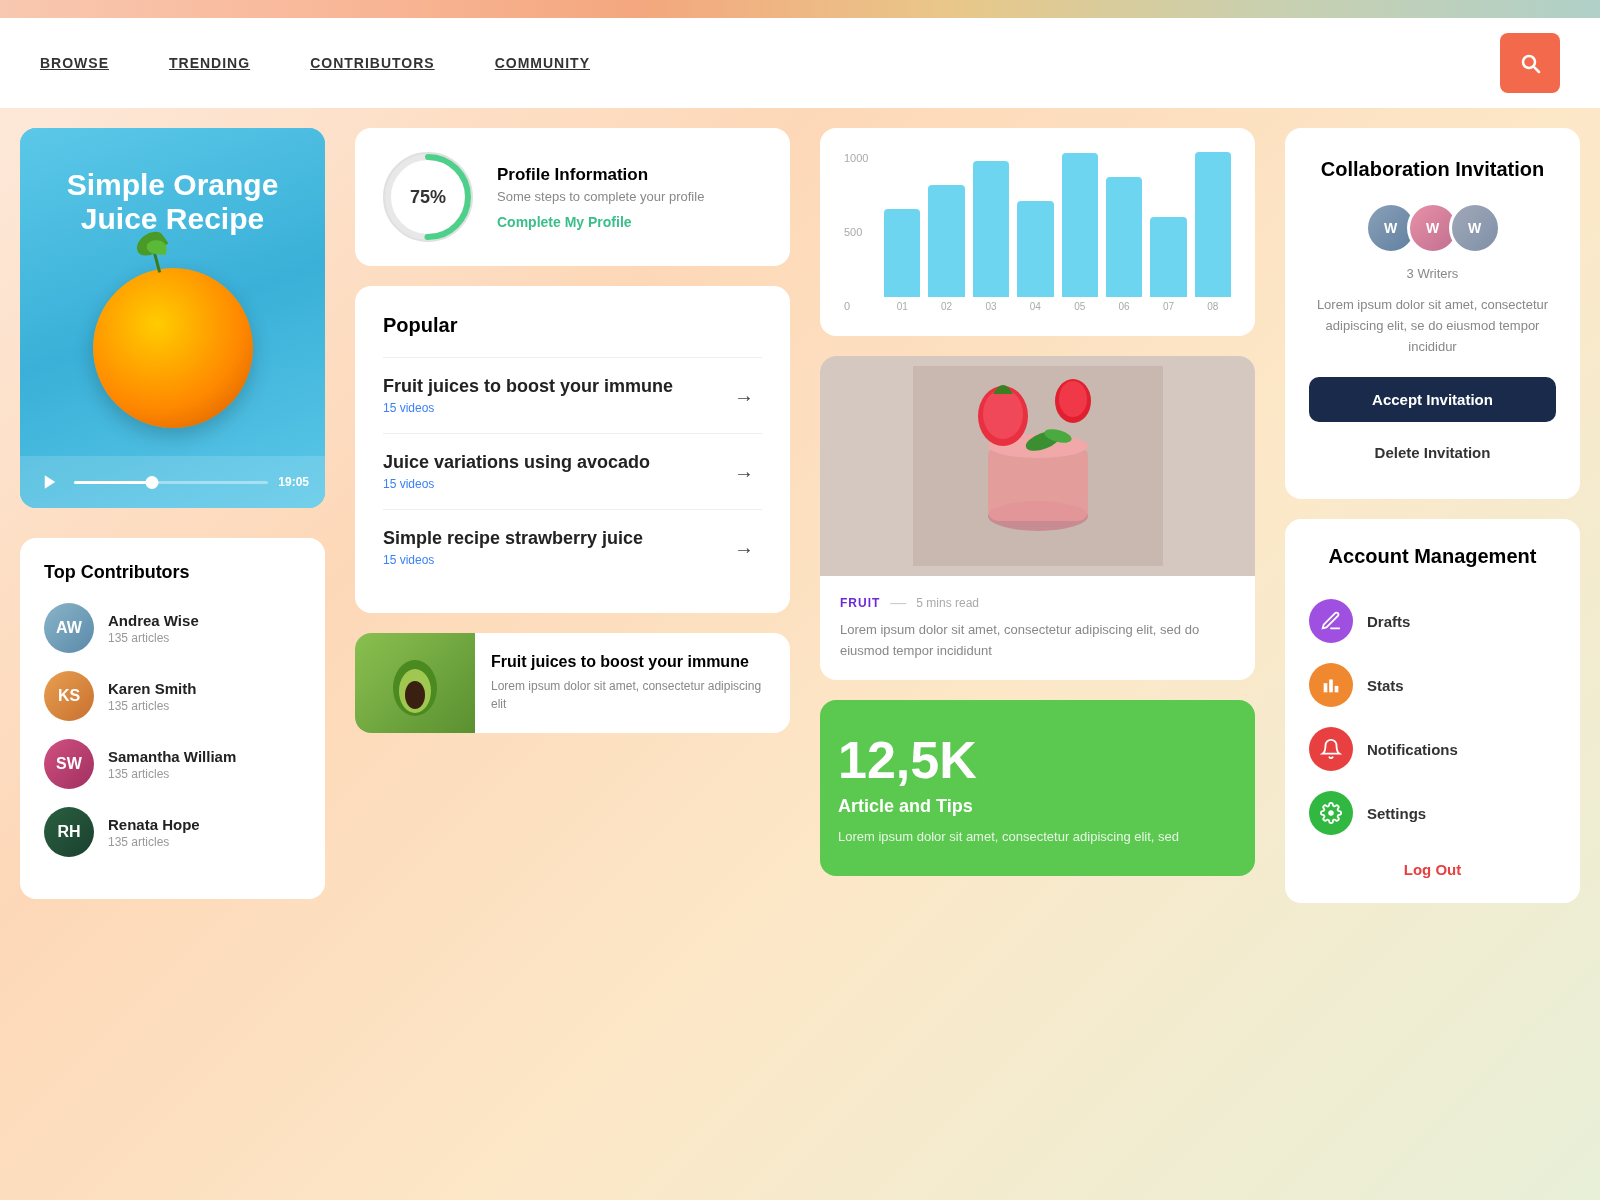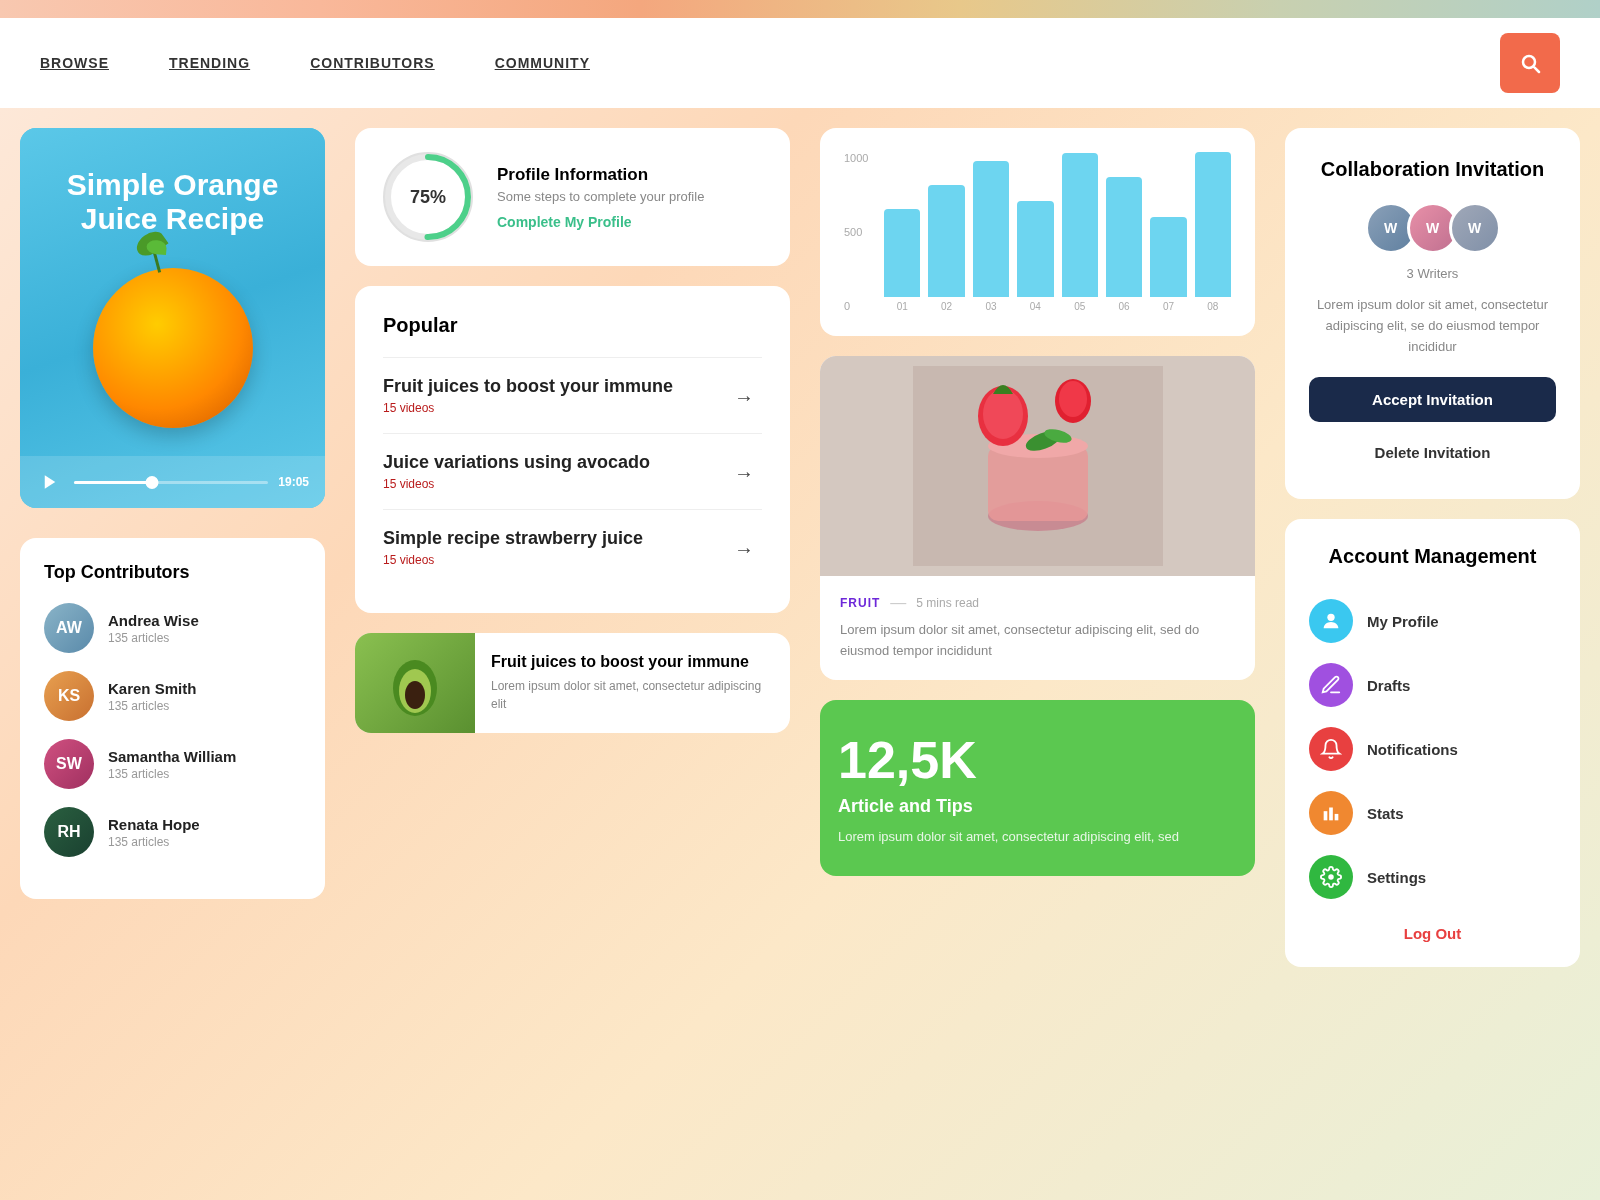--- a/index.html
+++ b/index.html
@@ -306,21 +306,21 @@
     }
     .popular-item:first-child { border-top: none; }
     .popular-item-title {
       font-size: 18px;
       font-weight: 700;
       color: #222;
       margin-bottom: 4px;
     }
     .popular-item-count {
       font-size: 12px;
-      color: #b91c1c;
+      color: #3b82f6;
     }
     .arrow-btn {
       width: 36px;
       height: 36px;
       display: flex;
       align-items: center;
       justify-content: center;
       cursor: pointer;
       font-size: 20px;
       color: #444;
@@ -865,60 +865,51 @@
       </div>
       <div class="writers-count">3 Writers</div>
       <div class="collab-desc">Lorem ipsum dolor sit amet, consectetur adipiscing elit, se do eiusmod tempor incididur</div>
       <button class="accept-btn">Accept Invitation</button>
       <button class="delete-btn">Delete Invitation</button>
     </div>
 
     <div class="account-card">
       <div class="account-title">Account Management</div>
 
-      <div class="account-item">
-        <div class="acc-icon acc-blue">
-          <svg viewBox="0 0 24 24">
-              <circle cx="12" cy="8" r="4"></circle>
-              <path d="M4 20c0-4 3.6-7 8-7s8 3 8 7"></path>
-            </svg>
-        </div>
-        <span class="acc-label">My Profile</span>
-      </div>
 
       <div class="account-item">
         <div class="acc-icon acc-purple">
           <svg viewBox="0 0 24 24">
               <path d="M12 20h9M16.5 3.5a2.121 2.121 0 0 1 3 3L7 19l-4 1 1-4 12.5-12.5z" stroke="white" stroke-width="2" fill="none" stroke-linecap="round"></path>
             </svg>
         </div>
         <span class="acc-label">Drafts</span>
-      </div>
-
-      <div class="account-item">
-        <div class="acc-icon acc-red">
-          <svg viewBox="0 0 24 24">
-              <path d="M18 8A6 6 0 0 0 6 8c0 7-3 9-3 9h18s-3-2-3-9M13.73 21a2 2 0 0 1-3.46 0" stroke="white" stroke-width="2" fill="none" stroke-linecap="round"></path>
-            </svg>
-        </div>
-        <span class="acc-label">Notifications</span>
       </div>
 
       <div class="account-item">
         <div class="acc-icon acc-orange">
           <svg viewBox="0 0 24 24">
               <rect x="4" y="10" width="4" height="10" fill="white"></rect>
               <rect x="10" y="6" width="4" height="14" fill="white"></rect>
               <rect x="16" y="13" width="4" height="7" fill="white"></rect>
             </svg>
         </div>
         <span class="acc-label">Stats</span>
       </div>
 
       <div class="account-item">
+        <div class="acc-icon acc-red">
+          <svg viewBox="0 0 24 24">
+              <path d="M18 8A6 6 0 0 0 6 8c0 7-3 9-3 9h18s-3-2-3-9M13.73 21a2 2 0 0 1-3.46 0" stroke="white" stroke-width="2" fill="none" stroke-linecap="round"></path>
+            </svg>
+        </div>
+        <span class="acc-label">Notifications</span>
+      </div>
+
+      <div class="account-item">
         <div class="acc-icon acc-green">
           <svg viewBox="0 0 24 24">
               <circle cx="12" cy="12" r="3" fill="white"></circle>
               <path d="M19.4 15a1.65 1.65 0 0 0 .33 1.82l.06.06a2 2 0 0 1-2.83 2.83l-.06-.06a1.65 1.65 0 0 0-1.82-.33 1.65 1.65 0 0 0-1 1.51V21a2 2 0 0 1-4 0v-.09A1.65 1.65 0 0 0 9 19.4a1.65 1.65 0 0 0-1.82.33l-.06.06a2 2 0 0 1-2.83-2.83l.06-.06A1.65 1.65 0 0 0 4.68 15a1.65 1.65 0 0 0-1.51-1H3a2 2 0 0 1 0-4h.09A1.65 1.65 0 0 0 4.6 9a1.65 1.65 0 0 0-.33-1.82l-.06-.06a2 2 0 0 1 2.83-2.83l.06.06A1.65 1.65 0 0 0 9 4.68a1.65 1.65 0 0 0 1-1.51V3a2 2 0 0 1 4 0v.09a1.65 1.65 0 0 0 1 1.51 1.65 1.65 0 0 0 1.82-.33l.06-.06a2 2 0 0 1 2.83 2.83l-.06.06A1.65 1.65 0 0 0 19.4 9a1.65 1.65 0 0 0 1.51 1H21a2 2 0 0 1 0 4h-.09a1.65 1.65 0 0 0-1.51 1z" stroke="white" stroke-width="2" fill="none"></path>
             </svg>
         </div>
         <span class="acc-label">Settings</span>
       </div>
 
       <div class="logout-row">

